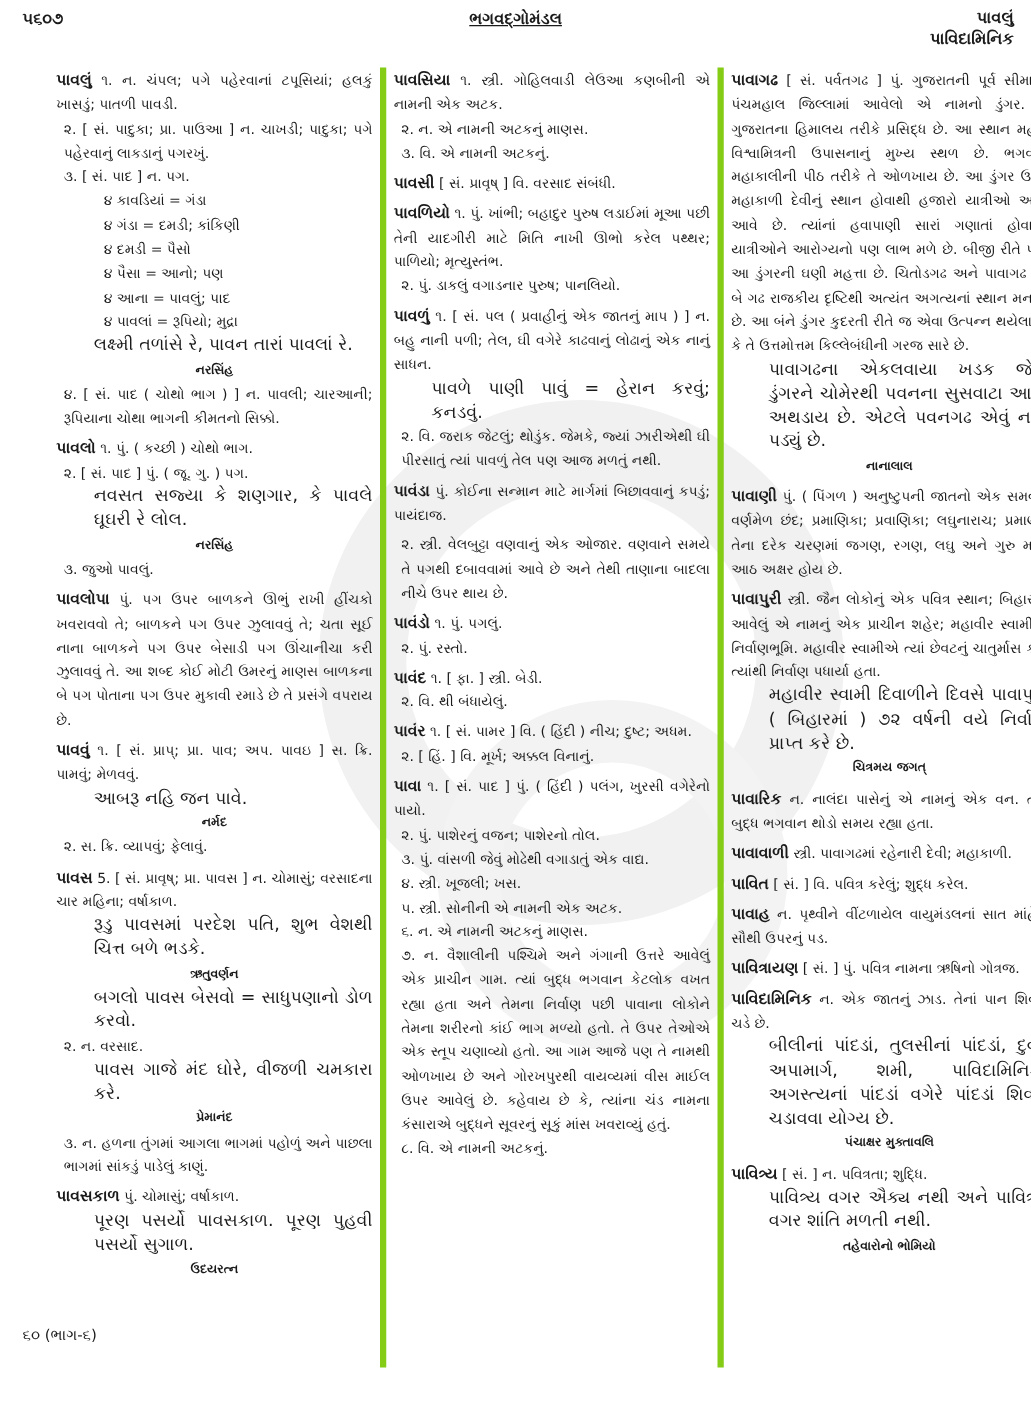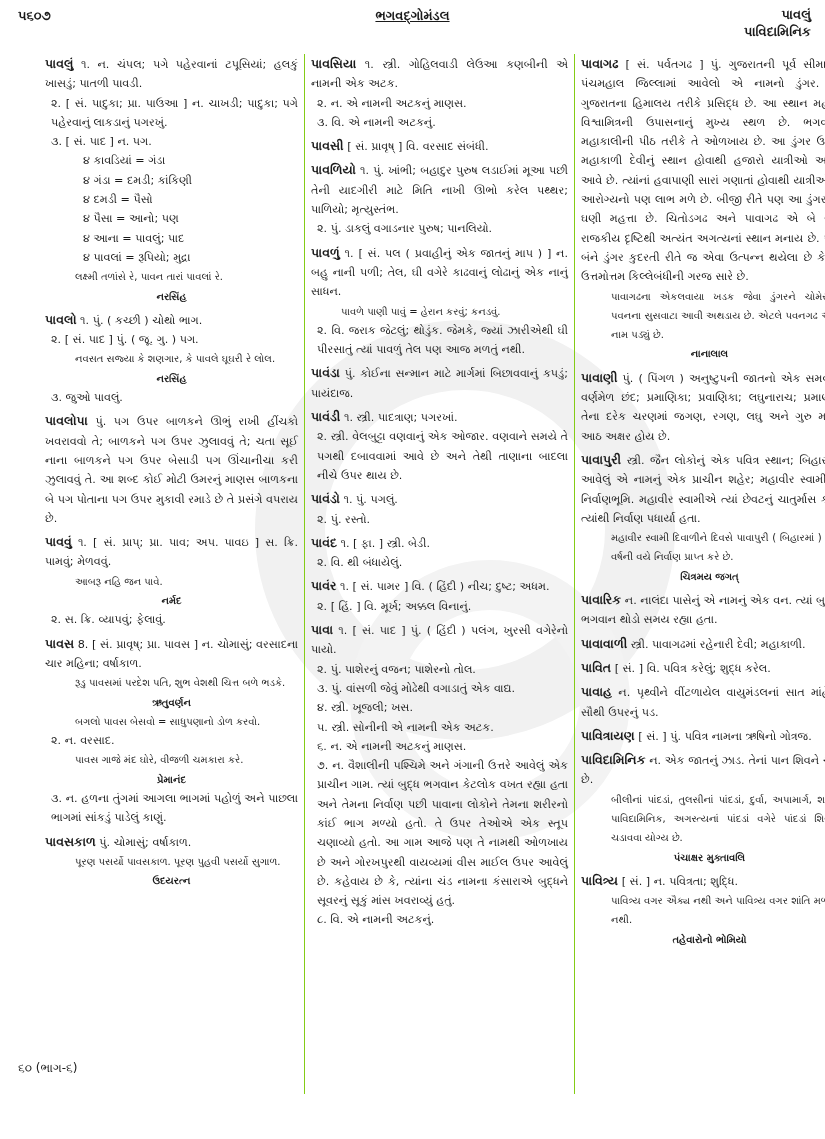--- a/index.html
+++ b/index.html
@@ -20,28 +20,28 @@
     position:absolute; left:0; top:0; width:825px; height:48px; z-index:1;
   }
   .page-num { position:absolute; left:18px; top:8px; font-size:13px; font-weight:bold; }
   .book-title { position:absolute; left:0; right:0; top:8px; text-align:center; font-size:13px; font-weight:bold;text-decoration:underline; }
   .guide { position:absolute; right:14px; top:6px; text-align:right; font-size:13px; font-weight:bold; line-height:17px; }
   .columns {
     position:absolute; left:12px; top:54px; width:805px; height:1040px;
     display:flex; z-index:1;margin-left:27px;
   }
   .col { flex:1; padding:0 6px; box-sizing:border-box; font-size:11.2px; line-height:19.3px; }
-  .col + .col { border-left:1px solid #84cc16; }
+  .col + .col { border-left:5px solid #84cc16; }
   .col1 { flex:0 0 265px; }
   .col2 { flex:0 0 270px; }
   .col3 { flex:0 0 270px; }
   .entry { margin-bottom:4px; text-align:justify; }
   .hw { font-weight:bold; font-size:12.5px; }
   .sense { padding-left:6px; }
-  .quote { padding-left:30px; font-size:10px; }
+  .quote { padding-left:30px; font-size:14px; }
   .quote-src { text-align:center; font-size:10px; font-weight:bold; }
   .table-row { padding-left:38px; }
   .footer { position:absolute; left:18px; top:1061px; font-size:12px; z-index:1; }
 </style>
 </head>
 <body>
 
 <div class="watermark"></div>
 <div class="watermark2"></div>
 
@@ -61,39 +61,40 @@
         <div class="sense">૨. [ સં. પાદુકા; પ્રા. પાઉઆ ] ન. ચાખડી; પાદુકા; પગે પહેરવાનું લાકડાનું પગરખું.</div>
         <div class="sense">૩. [ સં. પાદ ] ન. પગ.</div>
         <div class="table-row">૪ કાવડિયાં = ગંડા</div>
         <div class="table-row">૪ ગંડા = દમડી; કાંકિણી</div>
         <div class="table-row">૪ દમડી = પૈસો</div>
         <div class="table-row">૪ પૈસા = આનો; પણ</div>
         <div class="table-row">૪ આના = પાવલું; પાદ</div>
         <div class="table-row">૪ પાવલાં = રૂપિયો; મુદ્રા</div>
         <div class="quote">લક્ષ્મી તળાંસે રે, પાવન તારાં પાવલાં રે.</div>
         <div class="quote-src">નરસિંહ</div>
+        <div class="sense">૪. [ સં. પાદ ( ચોથો ભાગ ) ] ન. પાવલી; ચારઆની; રૂપિયાના ચોથા ભાગની કીમતનો સિક્કો.</div>
       </div>
       <div class="entry">
         <div><span class="hw">પાવલો</span> <span>૧. પું. ( કચ્છી ) ચોથો ભાગ.</span></div>
         <div class="sense">૨. [ સં. પાદ ] પું. ( જૂ. ગુ. ) પગ.</div>
         <div class="quote">નવસત સજ્યા કે શણગાર, કે પાવલે ઘૂઘરી રે લોલ.</div>
         <div class="quote-src">નરસિંહ</div>
         <div class="sense">૩. જુઓ પાવલું.</div>
       </div>
       <div class="entry">
         <div><span class="hw">પાવલોપા</span> <span>પું. પગ ઉપર બાળકને ઊભું રાખી હીંચકો ખવરાવવો તે; બાળકને પગ ઉપર ઝુલાવવું તે; ચતા સૂઈ નાના બાળકને પગ ઉપર બેસાડી પગ ઊંચાનીચા કરી ઝુલાવવું તે. આ શબ્દ કોઈ મોટી ઉમરનું માણસ બાળકના બે પગ પોતાના પગ ઉપર મુકાવી રમાડે છે તે પ્રસંગે વપરાય છે.</span></div>
       </div>
       <div class="entry">
         <div><span class="hw">પાવવું</span> <span>૧. [ સં. પ્રાપ્; પ્રા. પાવ; અપ. પાવઇ ] સ. ક્રિ. પામવું; મેળવવું.</span></div>
         <div class="quote">આબરૂ નહિ જન પાવે.</div>
         <div class="quote-src">નર્મદ</div>
         <div class="sense">૨. સ. ક્રિ. વ્યાપવું; ફેલાવું.</div>
       </div>
       <div class="entry">
-        <div><span class="hw">પાવસ</span> <span>8. [ સં. પ્રાવૃષ્; પ્રા. પાવસ ] ન. ચોમાસું; વરસાદના ચાર મહિના; વર્ષાકાળ.</span></div>
+        <div><span class="hw">પાવસ</span> <span>5. [ સં. પ્રાવૃષ્; પ્રા. પાવસ ] ન. ચોમાસું; વરસાદના ચાર મહિના; વર્ષાકાળ.</span></div>
         <div class="quote">રૂડુ પાવસમાં પરદેશ પતિ, શુભ વેશથી ચિત્ત બળે ભડકે.</div>
         <div class="quote-src">ઋતુવર્ણન</div>
         <div class="quote">બગલો પાવસ બેસવો = સાધુપણાનો ડોળ કરવો.</div>
         <div class="sense">૨. ન. વરસાદ.</div>
         <div class="quote">પાવસ ગાજે મંદ ઘોરે, વીજળી ચમકારા કરે.</div>
         <div class="quote-src">પ્રેમાનંદ</div>
         <div class="sense">૩. ન. હળના તુંગમાં આગલા ભાગમાં પહોળું અને પાછલા ભાગમાં સાંકડું પાડેલું કાણું.</div>
       </div>
       <div class="entry">
         <div><span class="hw">પાવસકાળ</span> <span>પું. ચોમાસું; વર્ષાકાળ.</span></div>
@@ -116,21 +117,20 @@
       </div>
       <div class="entry">
         <div><span class="hw">પાવળું</span> <span>૧. [ સં. પલ ( પ્રવાહીનું એક જાતનું માપ ) ] ન. બહુ નાની પળી; તેલ, ઘી વગેરે કાઢવાનું લોઢાનું એક નાનું સાધન.</span></div>
         <div class="quote">પાવળે પાણી પાવું = હેરાન કરવું; કનડવું.</div>
         <div class="sense">૨. વિ. જરાક જેટલું; થોડુંક. જેમકે, જ્યાં ઝારીએથી ઘી પીરસાતું ત્યાં પાવળું તેલ પણ આજ મળતું નથી.</div>
       </div>
       <div class="entry">
         <div><span class="hw">પાવંડા</span> <span>પું. કોઈના સન્માન માટે માર્ગમાં બિછાવવાનું કપડું; પાયંદાજ.</span></div>
       </div>
       <div class="entry">
-        <div><span class="hw">પાવંડી</span> <span>૧. સ્ત્રી. પાદત્રાણ; પગરખાં.</span></div>
         <div class="sense">૨. સ્ત્રી. વેલબુટ્ટા વણવાનું એક ઓજાર. વણવાને સમયે તે પગથી દબાવવામાં આવે છે અને તેથી તાણાના બાદલા નીચે ઉપર થાય છે.</div>
       </div>
       <div class="entry">
         <div><span class="hw">પાવંડો</span> <span>૧. પું. પગલું.</span></div>
         <div class="sense">૨. પું. રસ્તો.</div>
       </div>
       <div class="entry">
         <div><span class="hw">પાવંદ</span> <span>૧. [ ફા. ] સ્ત્રી. બેડી.</span></div>
         <div class="sense">૨. વિ. થી બંધાયેલું.</div>
       </div>

